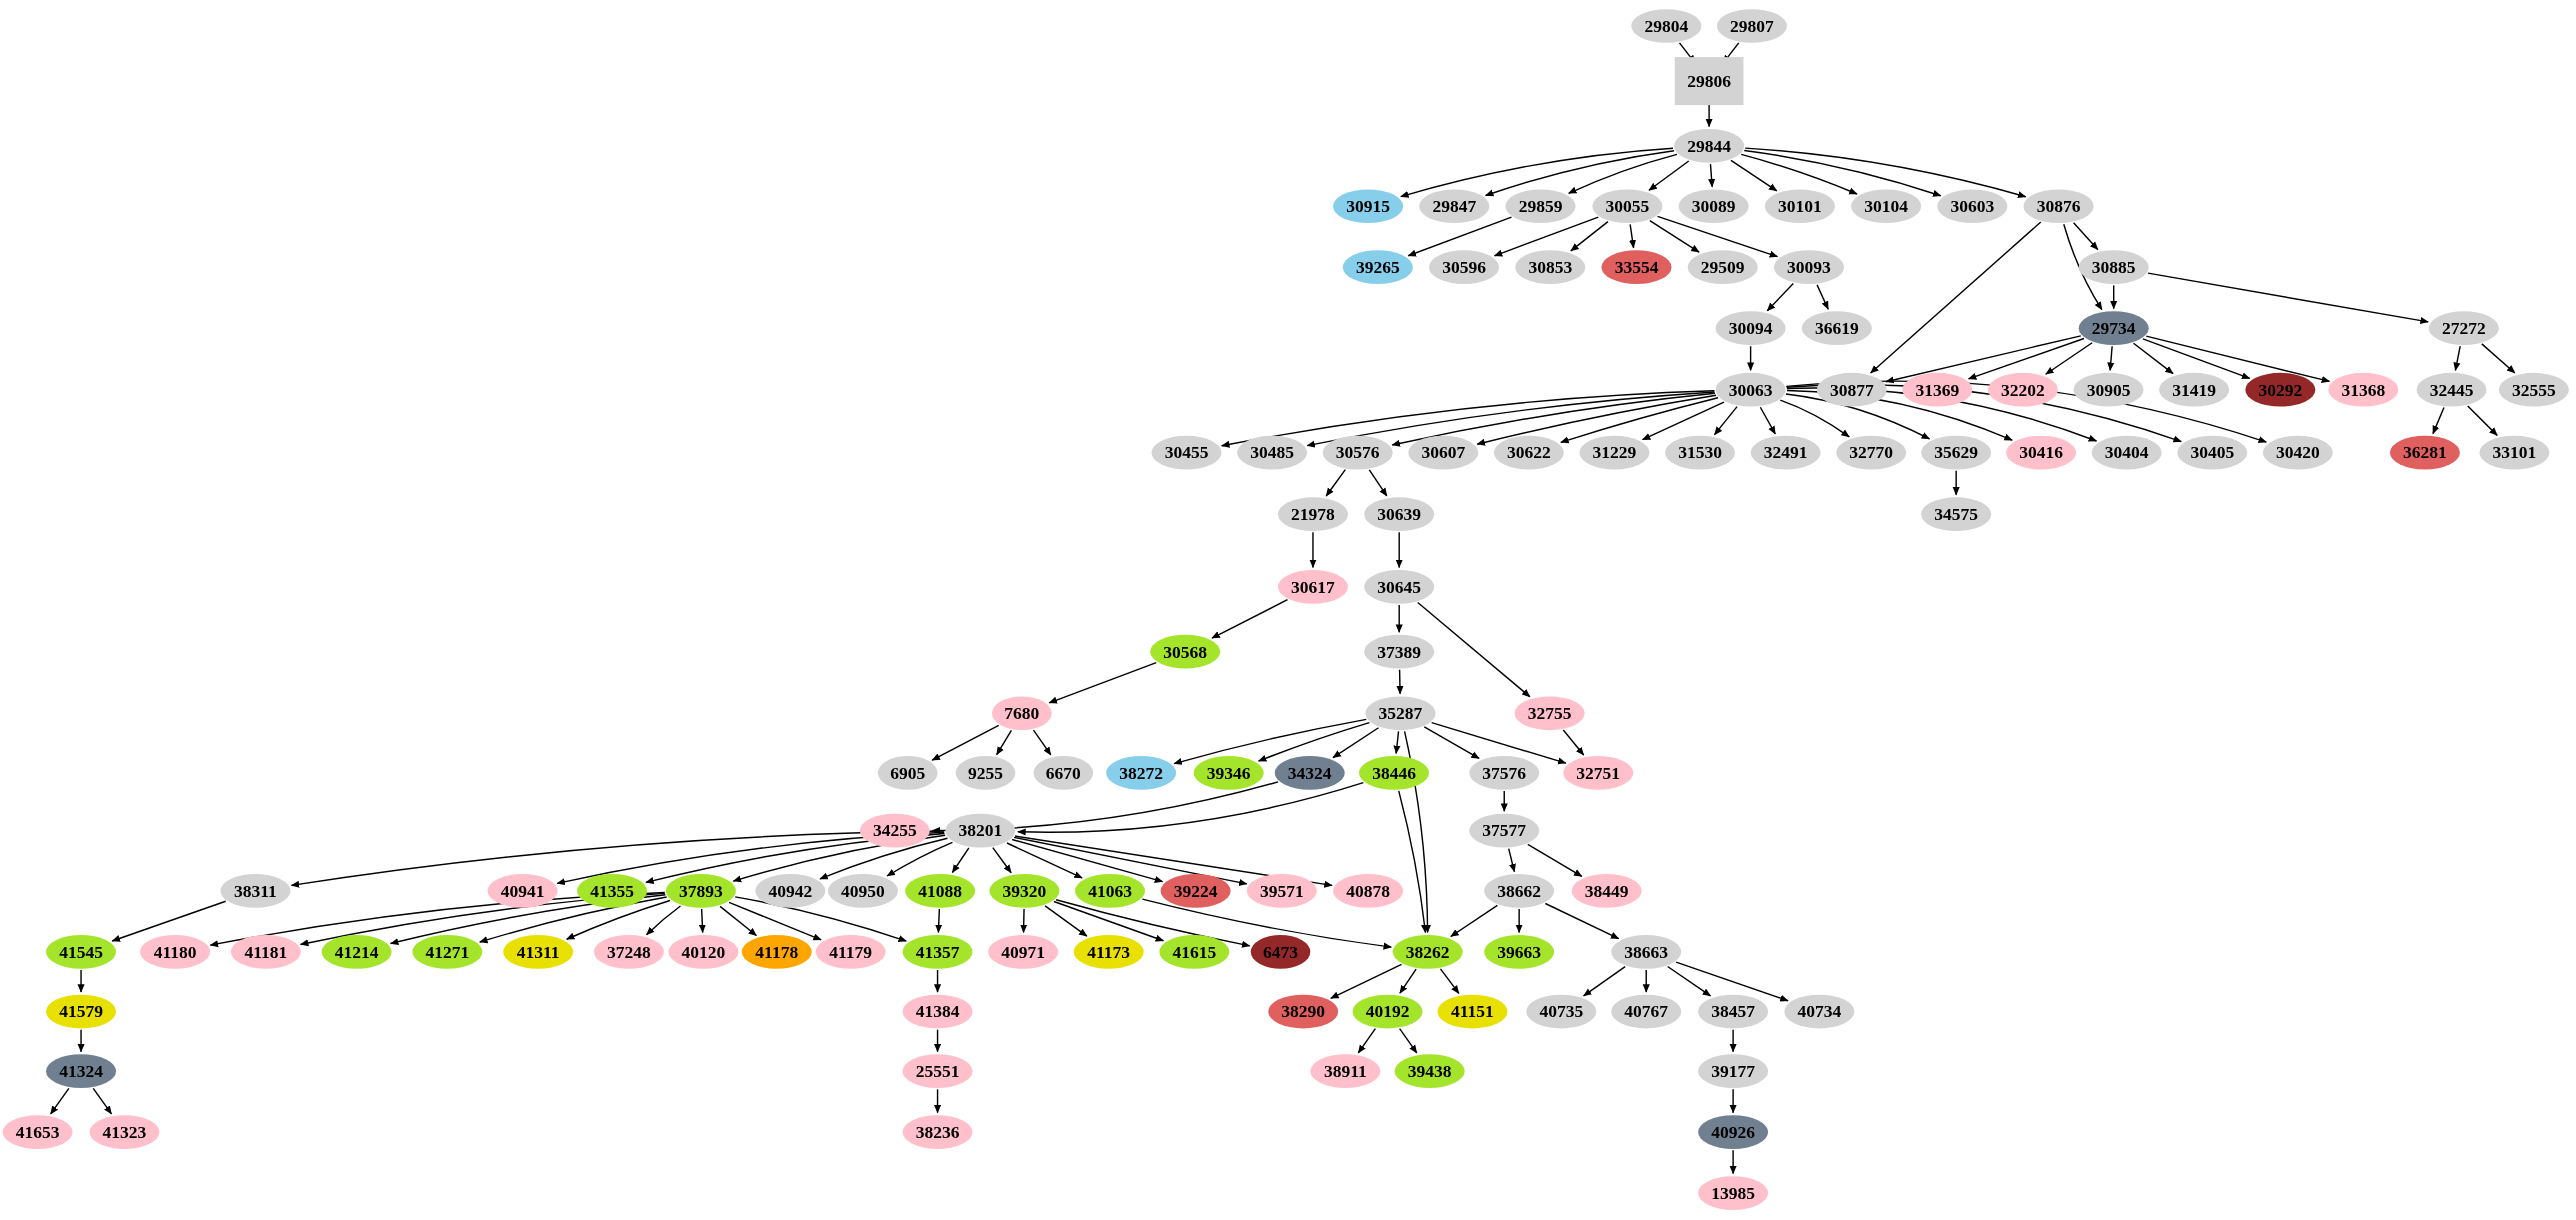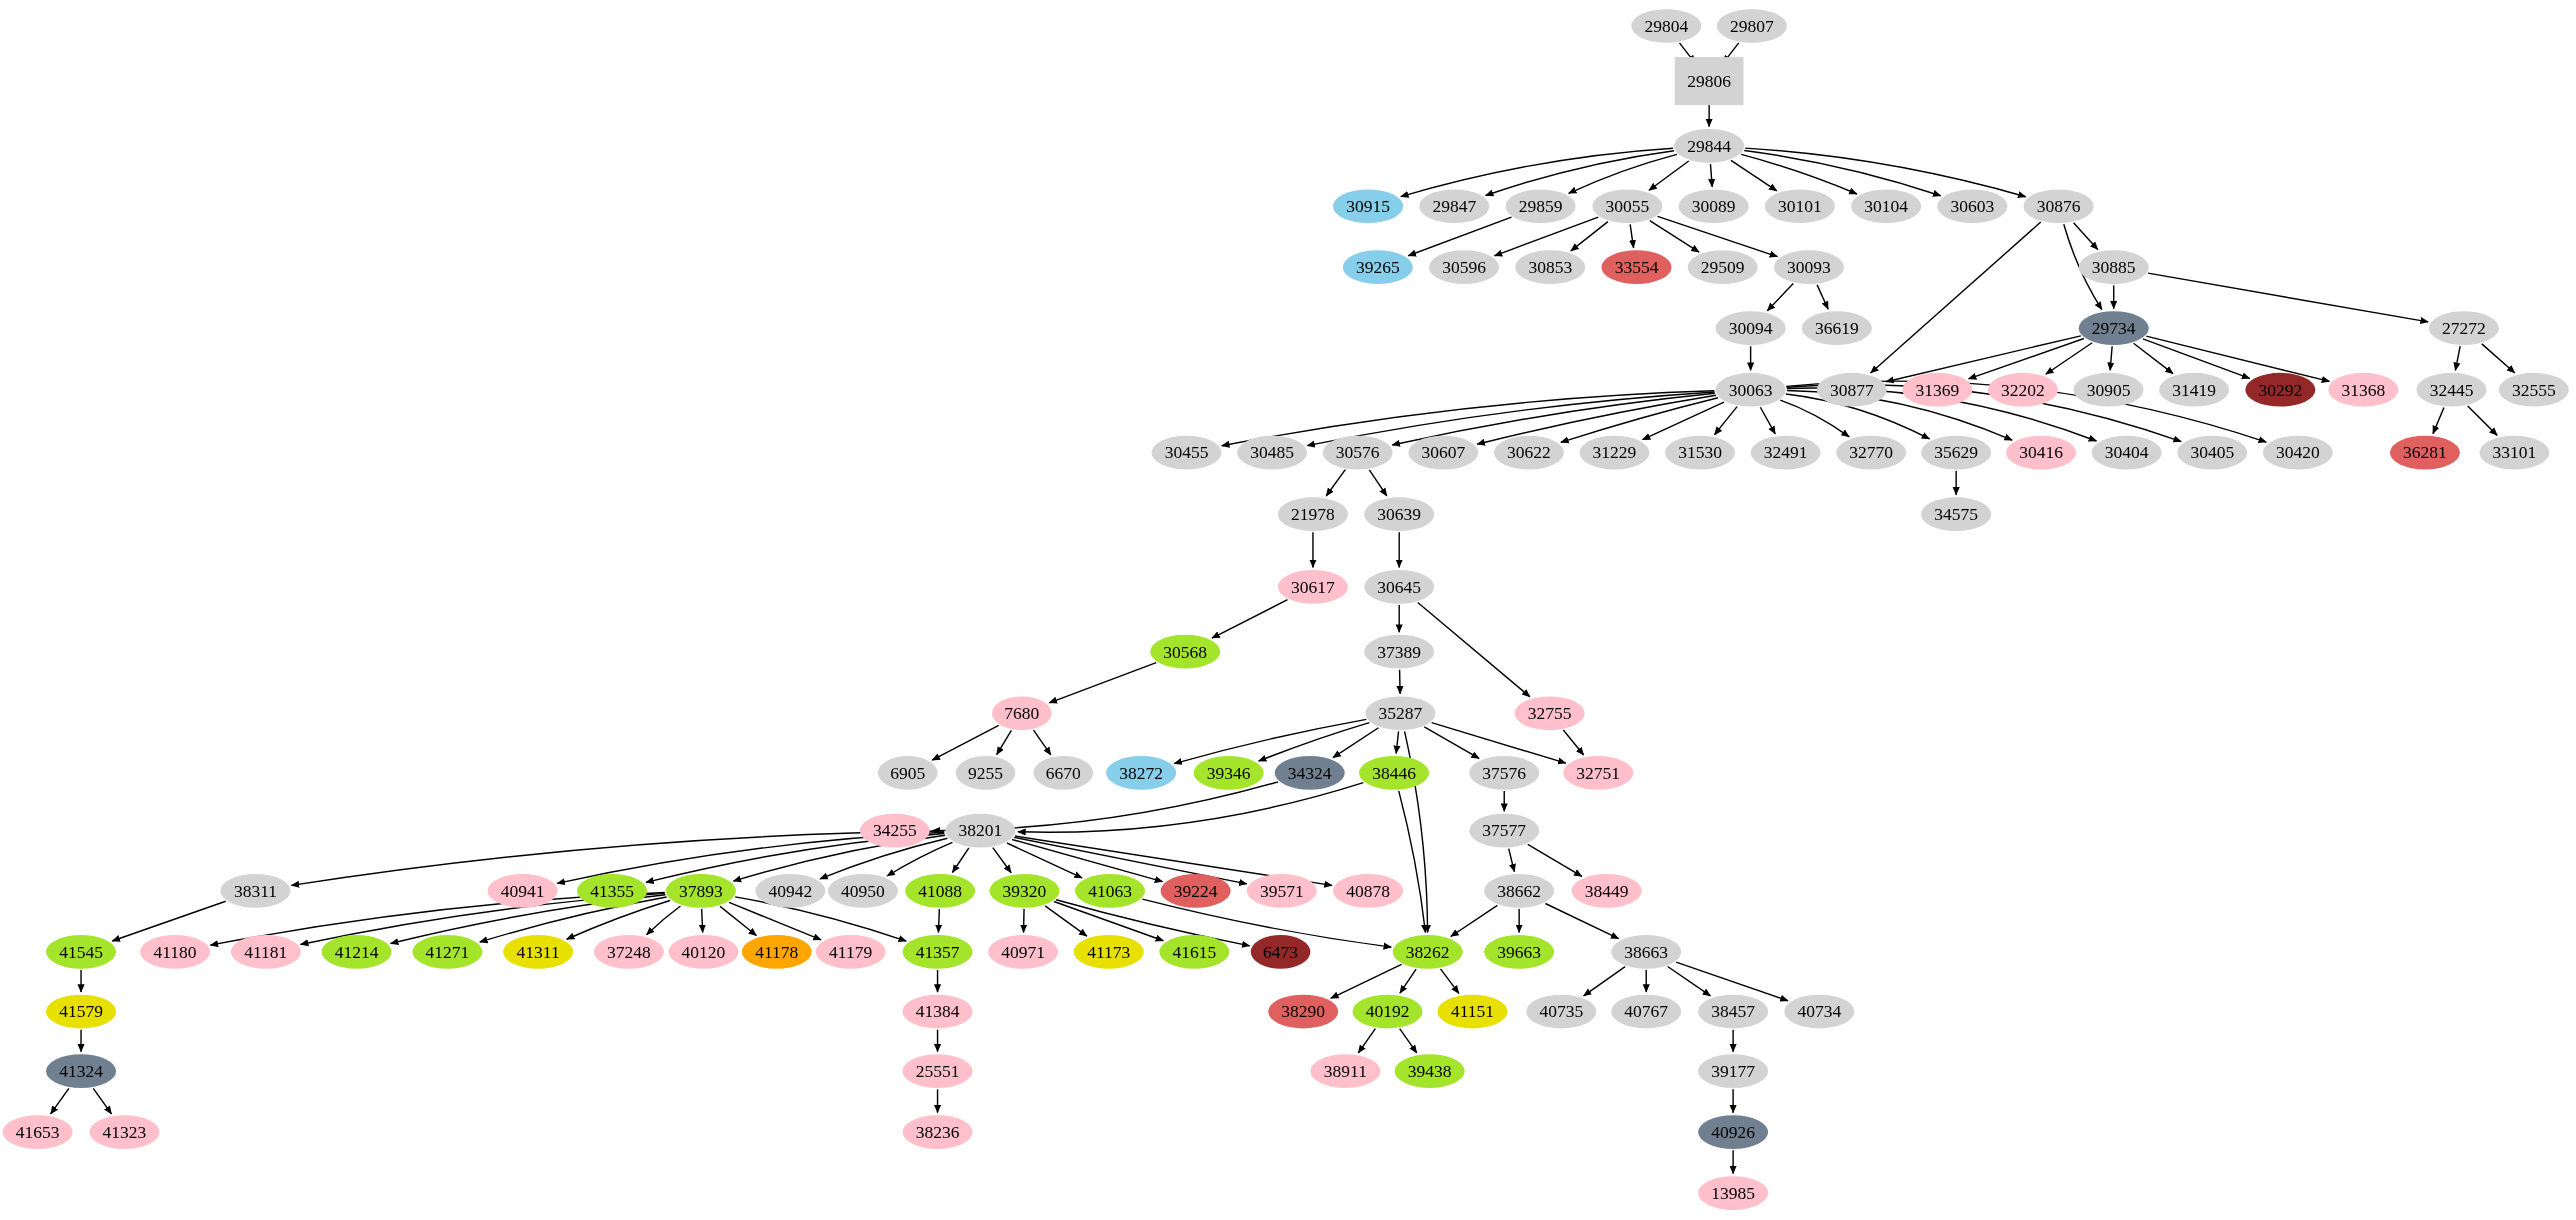--- a/index.html
+++ b/index.html
@@ -1,16 +1,16 @@
 <!DOCTYPE html>
 <html style="font-size:10.4px"><head>
 <meta charset="utf-8">
 <style>
   html,body{margin:0;padding:0;background:#ffffff;}
-  #graph-wrap{position:relative;background:#701a75;overflow:hidden;}
+  #graph-wrap{position:relative;background:#701a75;overflow:hidden;font-weight:bold;}
   svg text{font-family:"Liberation Serif","DejaVu Serif",serif;fill:#000;}
 </style>
 </head>
 <body>
 
 <div id="graph-wrap" style="width: 2576px; height: 1221px;">
   <svg id="graph-svg" xmlns="http://www.w3.org/2000/svg" width="2576" height="1221" viewBox="0 0 3973 1883" style="background: rgb(255, 255, 255);">
       <defs>
         <marker id="arrow" markerUnits="userSpaceOnUse" markerWidth="16" markerHeight="14" refX="12" refY="6" orient="auto">
           <path d="M0,0.5 L13,6 L0,11.5 z" fill="#000000"></path>

